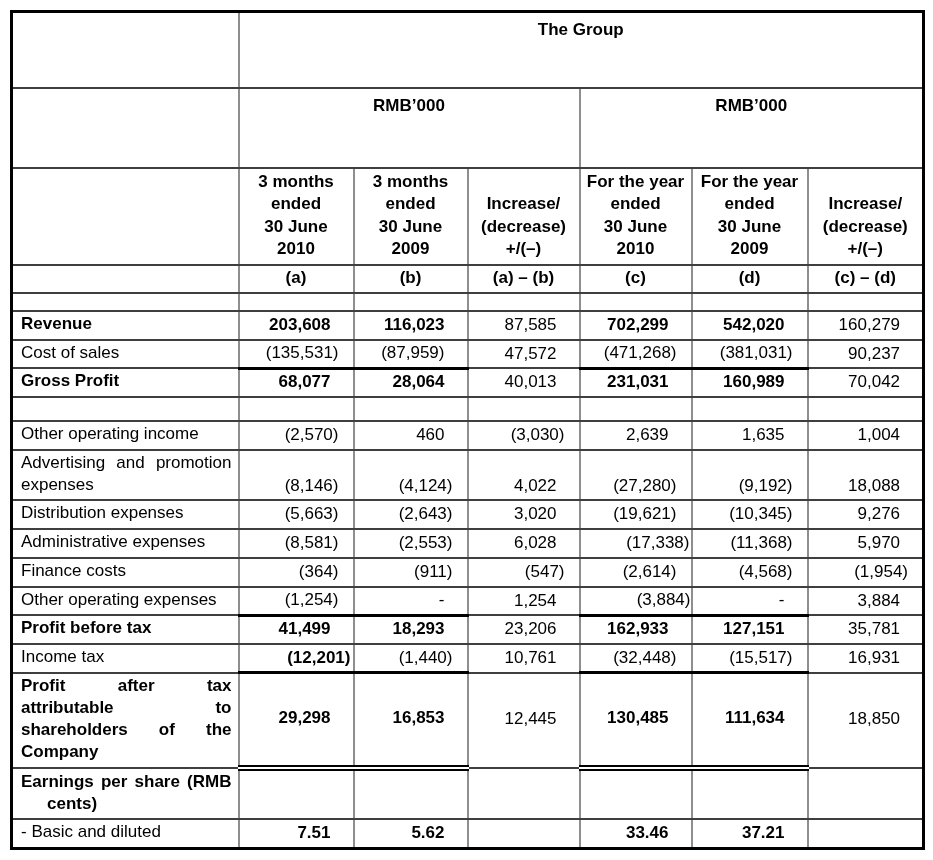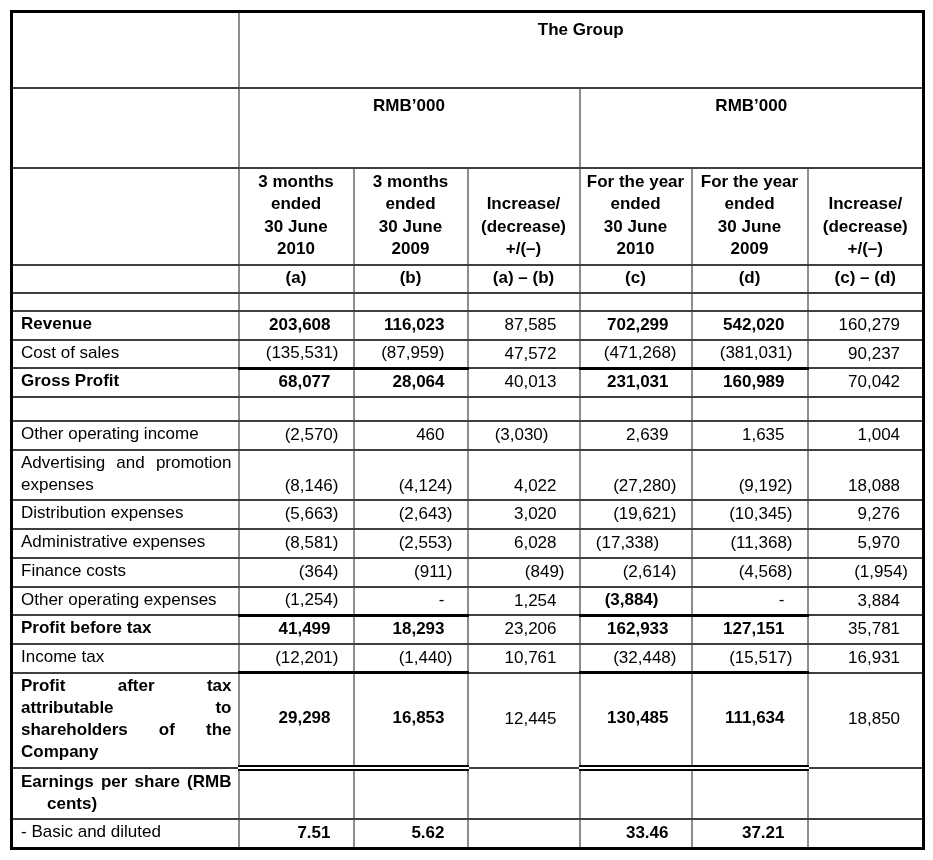--- a/index.html
+++ b/index.html
@@ -177,21 +177,21 @@
           <td></td>
           <td></td>
           <td></td>
           <td></td>
     </tr>
 
     <tr style="height:27px">
       <td class="lbl">Other operating income</td>
       <td class="num" style="padding-right: 14px;">(2,570)</td>
       <td class="num">460</td>
-      <td class="num" style="padding-right: 30px;">(3,030)</td>
+      <td class="num" style="padding-right: 14px;">(3,030)</td>
       <td class="num">2,639</td>
       <td class="num">1,635</td>
       <td class="num">1,004</td>
     </tr>
 
     <tr style="height:44px">
       <td class="lbl justify">Advertising and promotion expenses</td>
       <td class="num" style="padding-right: 14px;">(8,146)</td>
       <td class="num" style="padding-right: 14px;">(4,124)</td>
       <td class="num">4,022</td>
@@ -208,58 +208,58 @@
       <td class="num" style="padding-right: 14px;">(19,621)</td>
       <td class="num" style="padding-right: 14px;">(10,345)</td>
       <td class="num">9,276</td>
     </tr>
 
     <tr style="height:27px">
       <td class="lbl">Administrative expenses</td>
       <td class="num" style="padding-right: 14px;">(8,581)</td>
       <td class="num" style="padding-right: 14px;">(2,553)</td>
       <td class="num">6,028</td>
-      <td class="num" style="padding-right: 18px; text-align: center;">(17,338)</td>
+      <td class="num" style="padding-right: 1px;">(17,338)</td>
       <td class="num" style="padding-right: 14px;">(11,368)</td>
       <td class="num">5,970</td>
     </tr>
 
     <tr style="height:25px">
       <td class="lbl">Finance costs</td>
       <td class="num" style="padding-right: 14px;">(364)</td>
       <td class="num" style="padding-right: 14px;">(911)</td>
-      <td class="num" style="padding-right: 14px;">(849)</td>
+      <td class="num" style="padding-right: 14px;">(547)</td>
       <td class="num" style="padding-right: 14px;">(2,614)</td>
       <td class="num" style="padding-right: 14px;">(4,568)</td>
       <td class="num" style="padding-right: 14px;">(1,954)</td>
     </tr>
 
     <tr style="height:26px">
       <td class="lbl">Other operating expenses</td>
       <td class="num bb-thick" style="padding-right: 14px;">(1,254)</td>
       <td class="num bb-thick">-</td>
       <td class="num">1,254</td>
-      <td class="num bb-thick" style="padding-right: 32px; font-weight: bold;">(3,884)</td>
+      <td class="num bb-thick" style="padding-right: 0;">(3,884)</td>
       <td class="num bb-thick">-</td>
       <td class="num">3,884</td>
     </tr>
 
     <tr style="height:27px">
       <td class="lbl bold">Profit before tax</td>
       <td class="num bold">41,499</td>
       <td class="num bold">18,293</td>
       <td class="num">23,206</td>
       <td class="num bold">162,933</td>
       <td class="num bold">127,151</td>
       <td class="num">35,781</td>
     </tr>
 
     <tr style="height:24px">
       <td class="lbl">Income tax</td>
-      <td class="num bb-thick" style="padding-right: 14px;">(12,201)</td>
+      <td class="num bb-thick" style="padding-right: 2px; font-weight: bold;">(12,201)</td>
       <td class="num bb-thick" style="padding-right: 14px;">(1,440)</td>
       <td class="num">10,761</td>
       <td class="num bb-thick" style="padding-right: 14px;">(32,448)</td>
       <td class="num bb-thick" style="padding-right: 14px;">(15,517)</td>
       <td class="num">16,931</td>
     </tr>
 
     <tr style="height:95px">
       <td class="lbl bold justify mid">Profit after tax attributable to shareholders of the Company</td>
       <td class="num bold mid bb-dbl">29,298</td>

